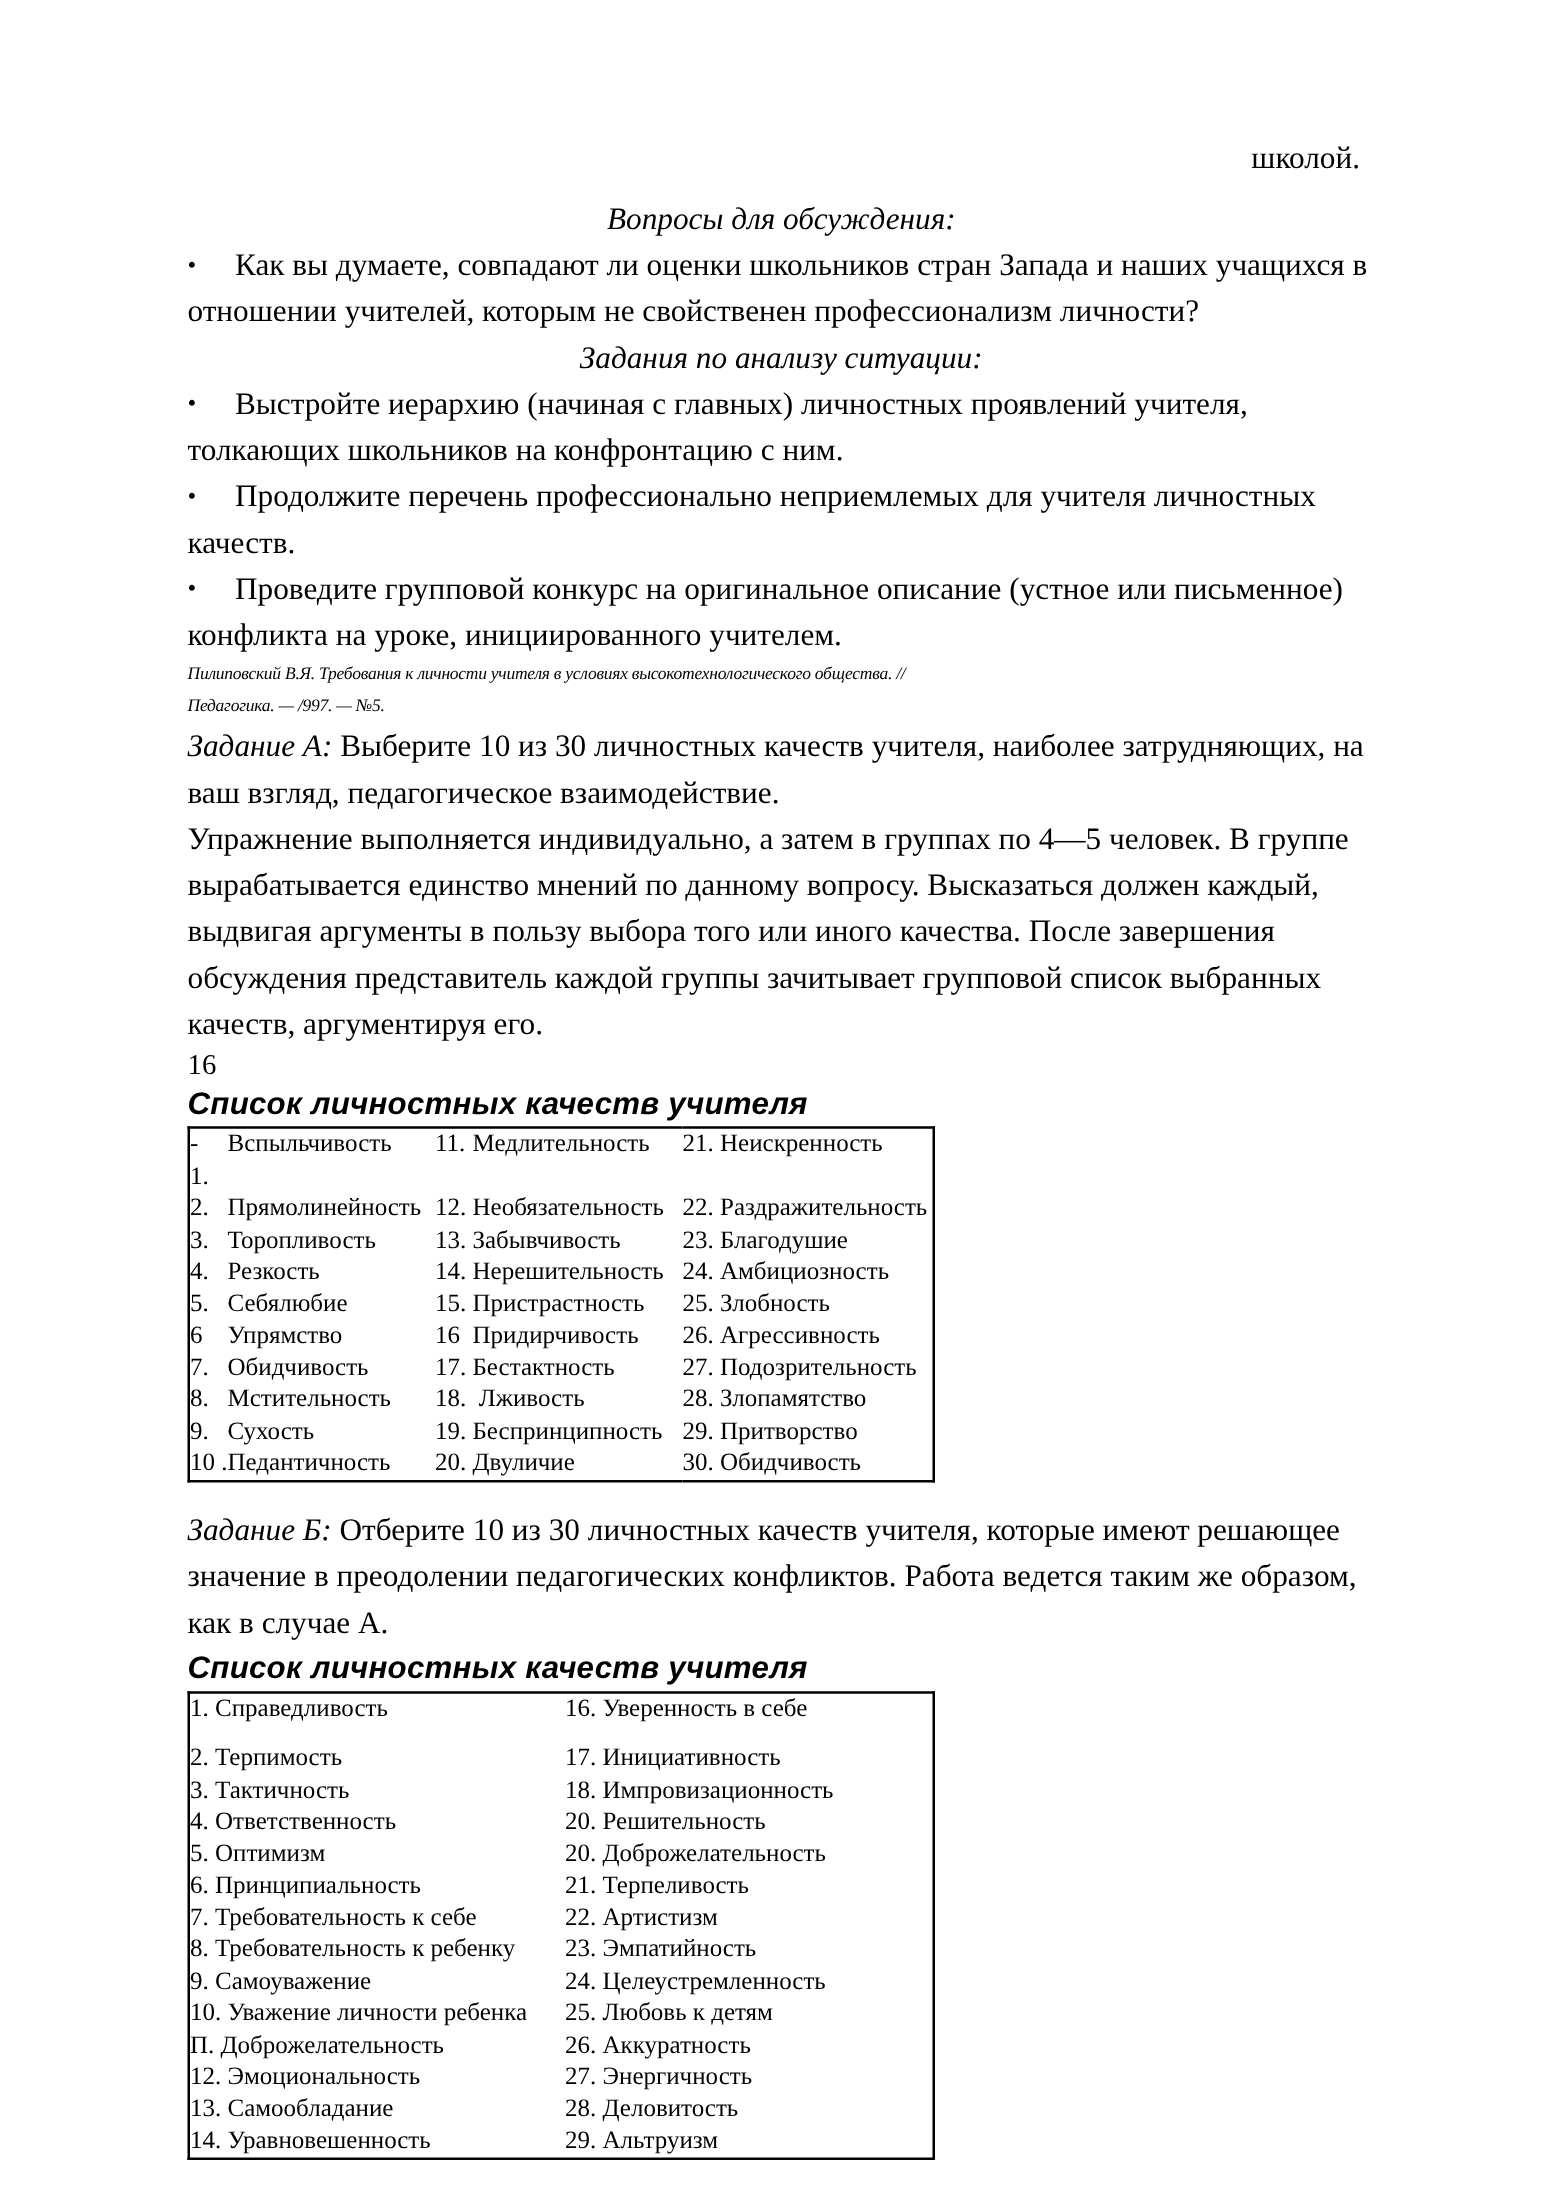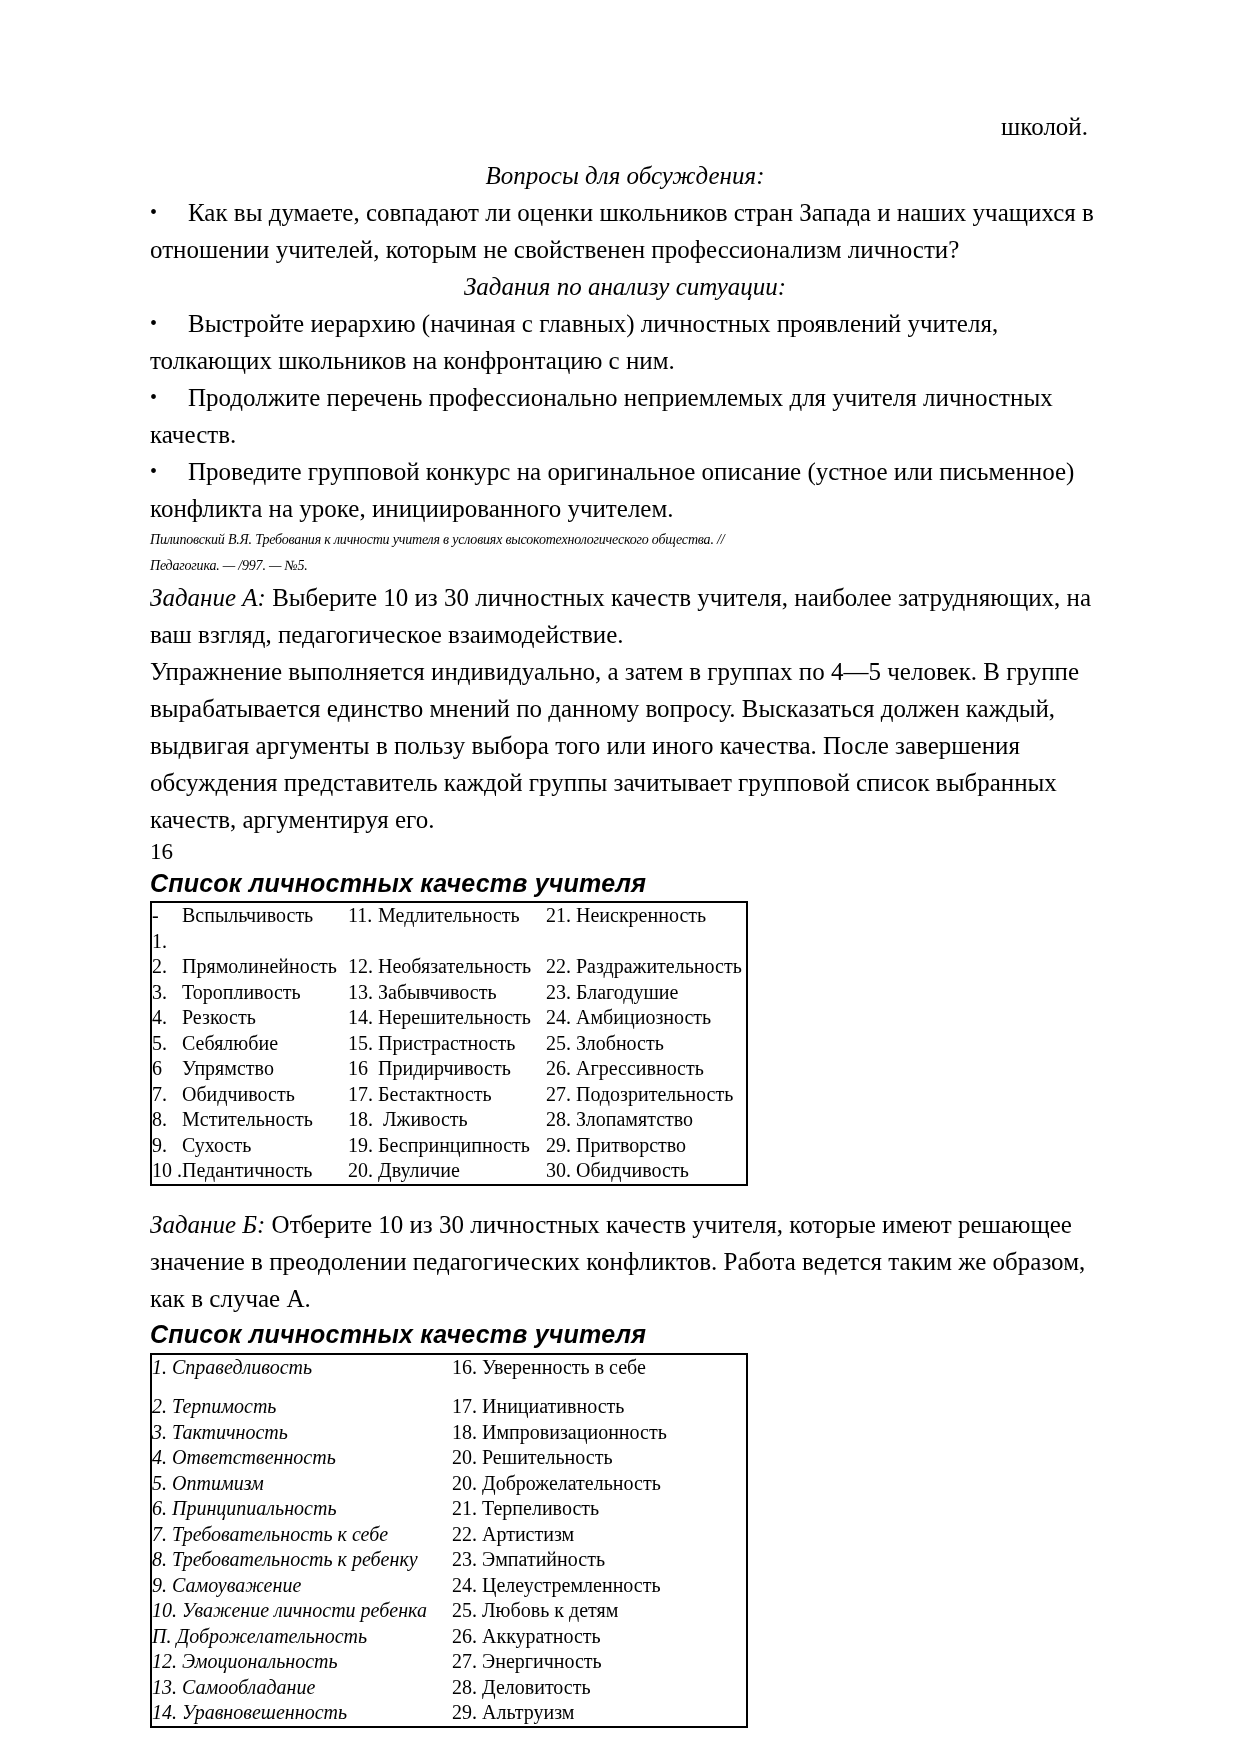--- a/index.html
+++ b/index.html
@@ -113,21 +113,21 @@
   }
   .t1 .num {
     display: inline-block;
     min-width: 30px;
   }
 
   .t2 {
     width: 594px;
     margin-top: 2px;
   }
-  .t2 .colA { width: 300px; font-style: italic; }
+  .t2 .colA { width: 300px; }
   .t2 .colB { width: 294px; }
   .t2 .cell {
     font-size: 20px;
     line-height: 25.5px;
     white-space: nowrap;
   }
   .t2 .gap { height: 14px; }
 
   .tbl-inner {
     padding: 6px 0 8px 8px;

